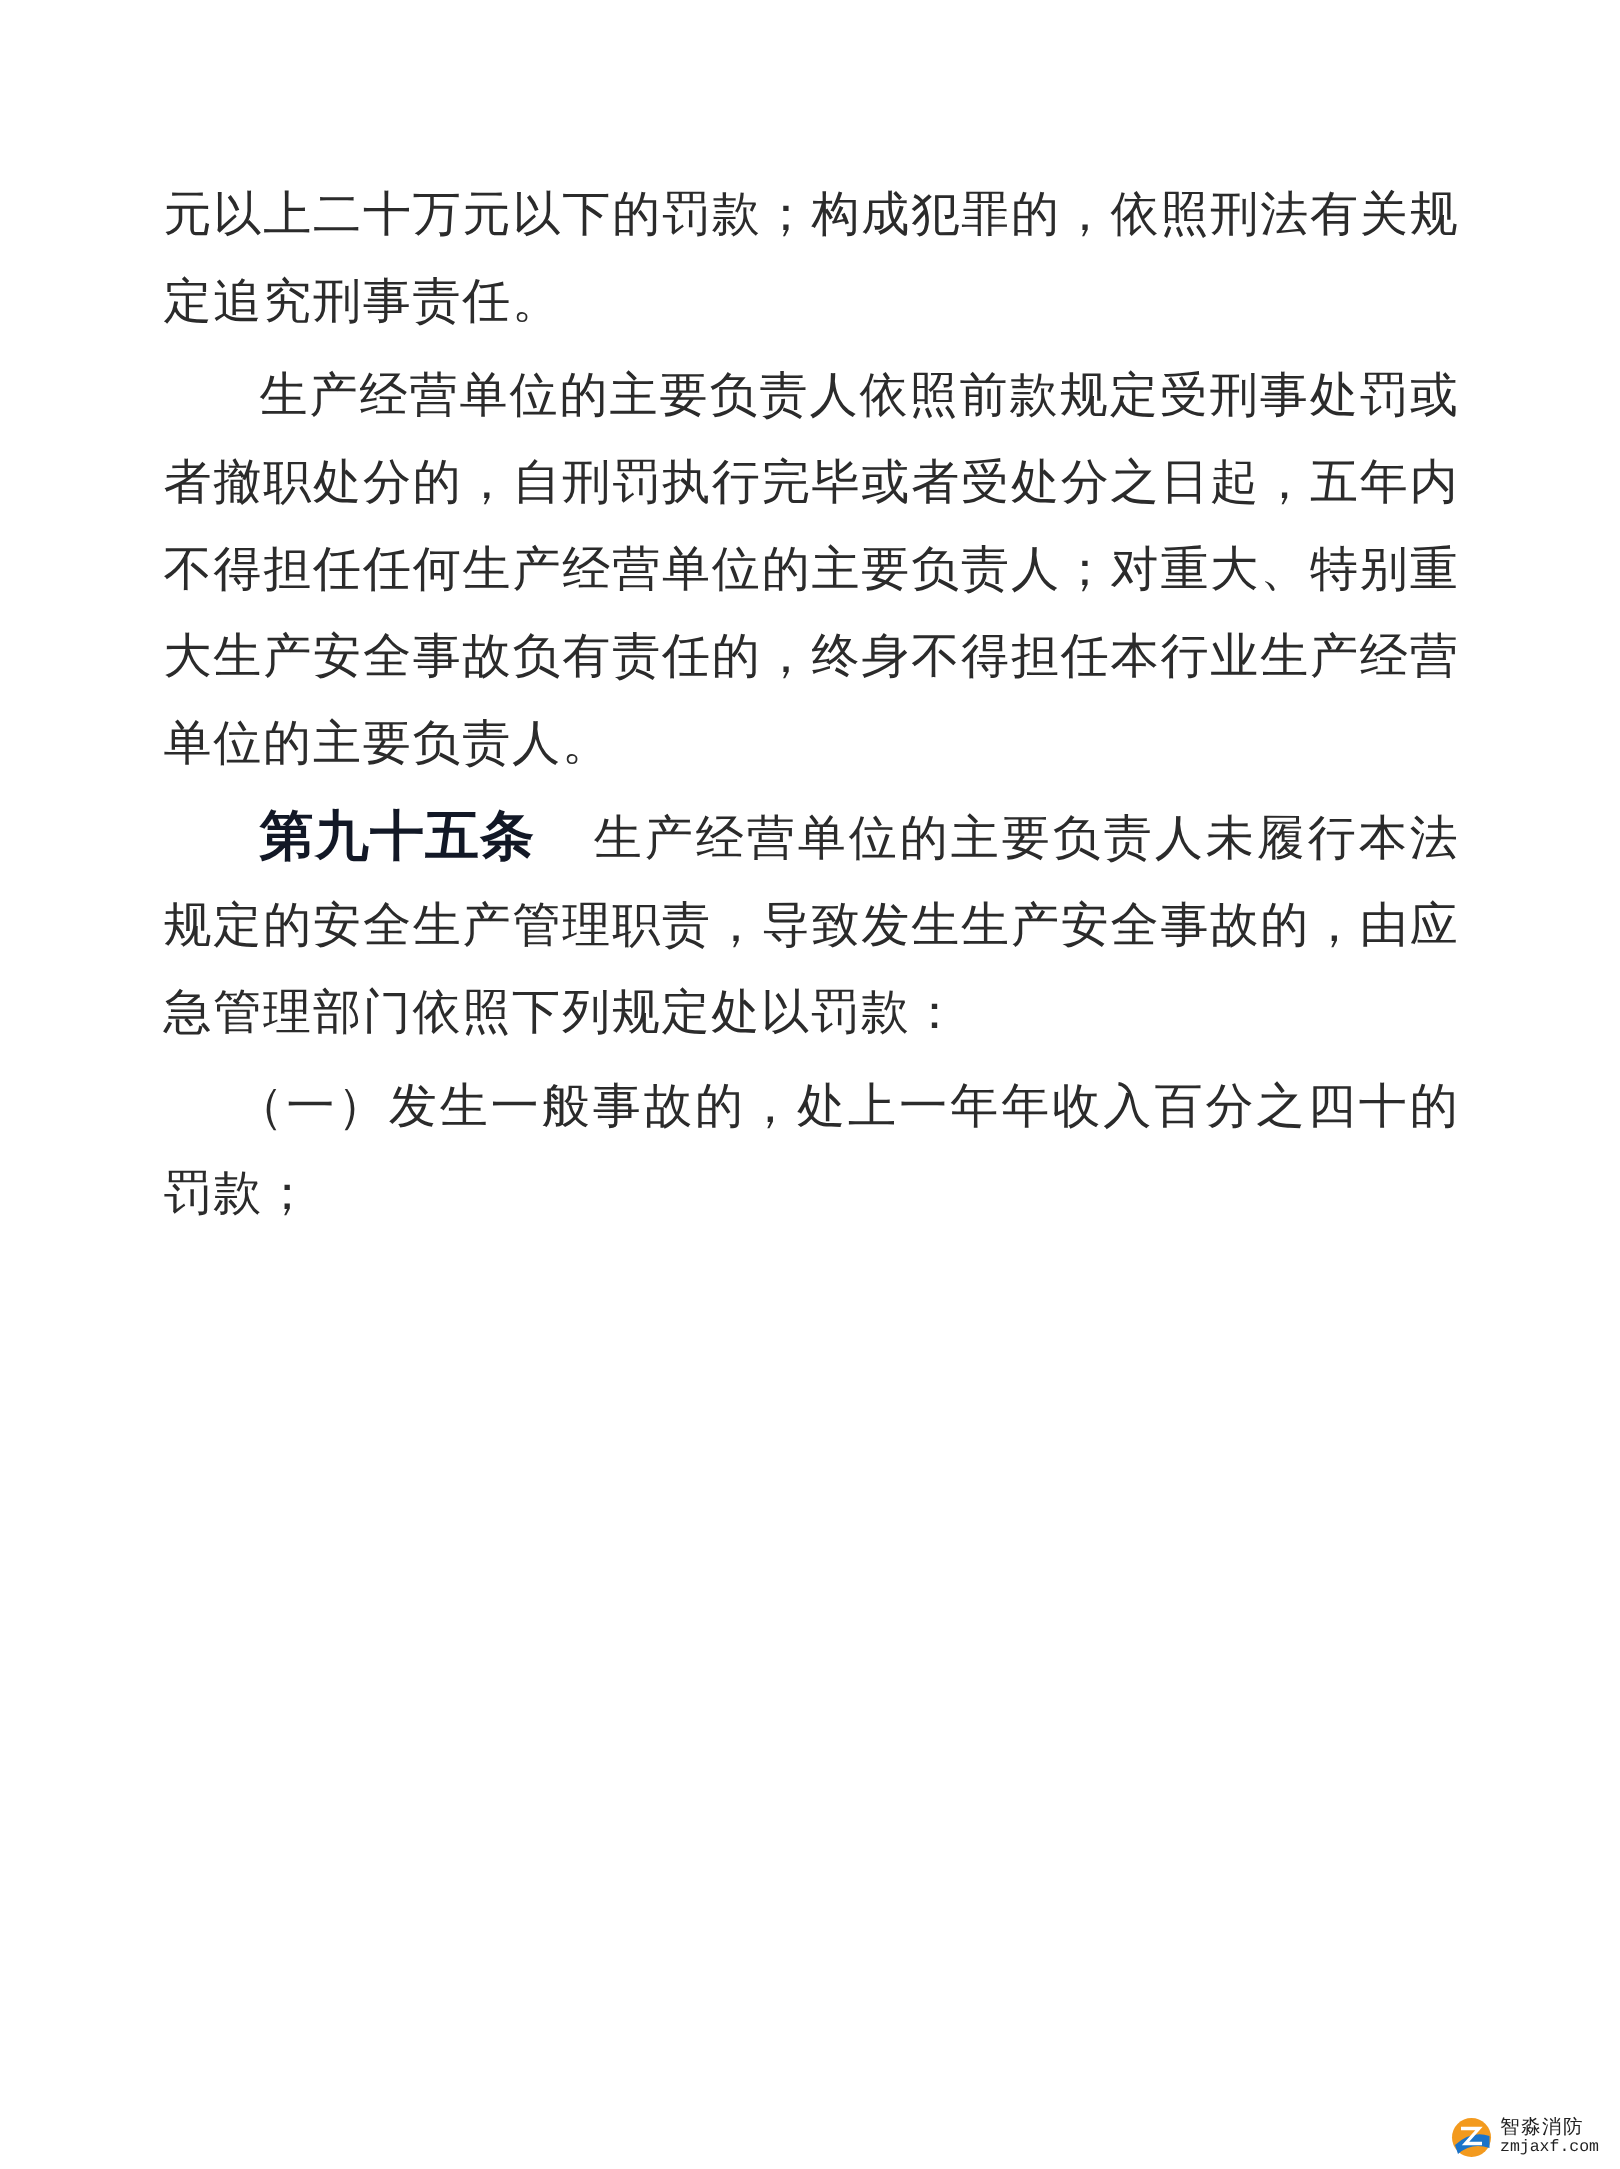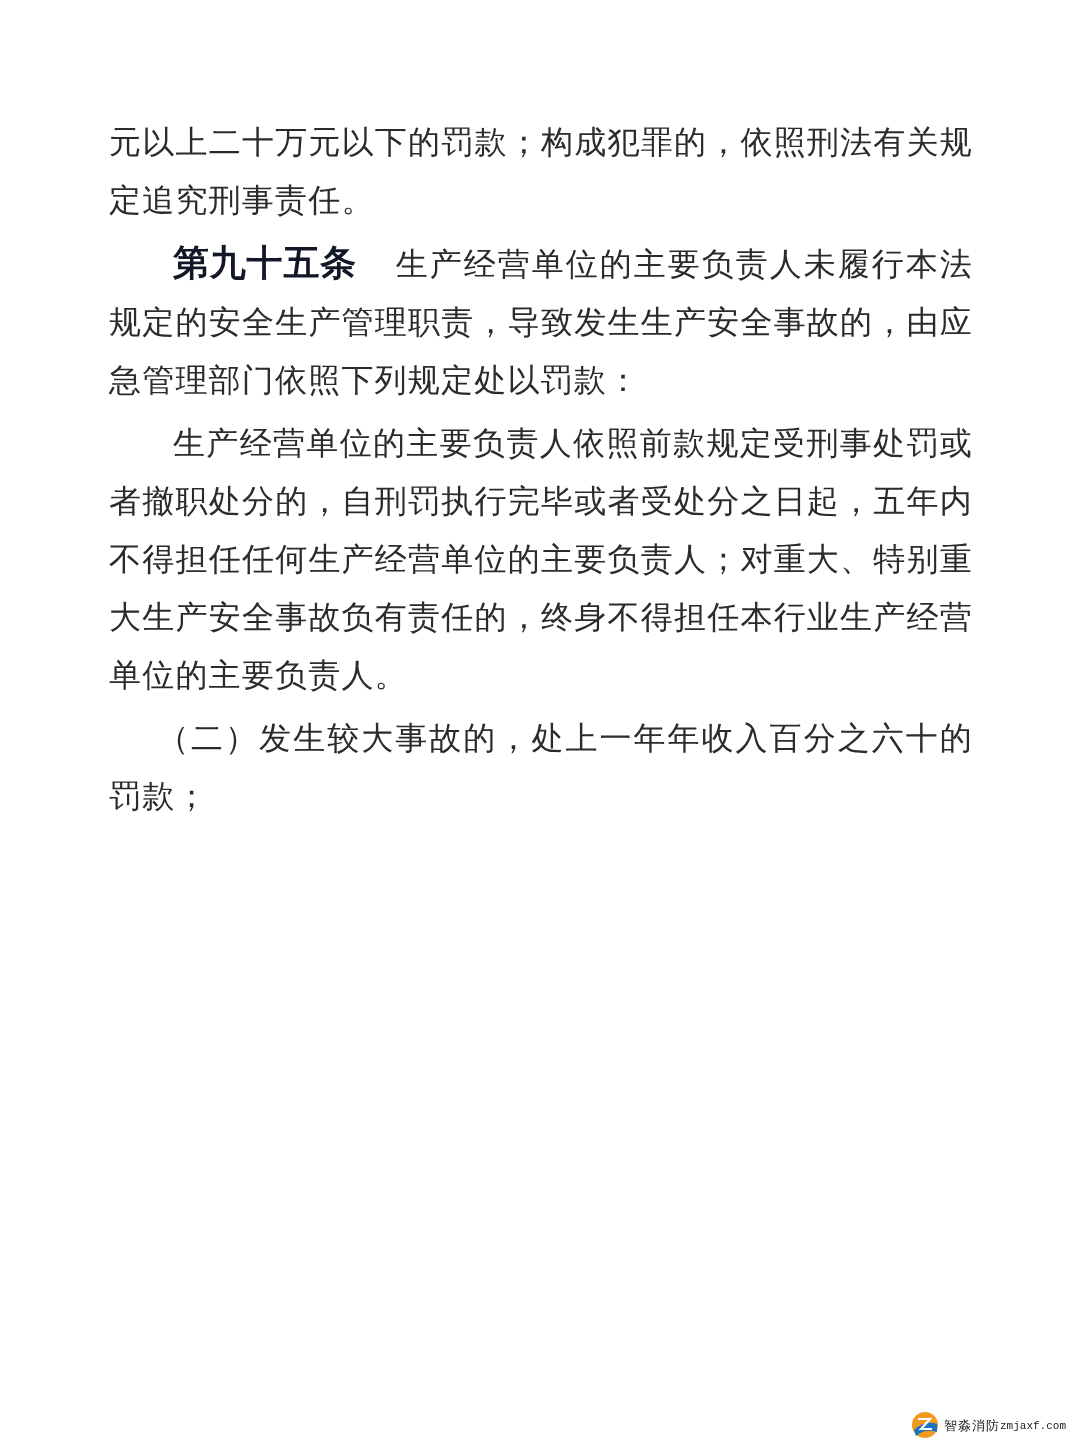--- a/index.html
+++ b/index.html
@@ -45,21 +45,21 @@
       position: absolute;
       right: 14px;
       bottom: 6px;
       display: flex;
       align-items: center;
       gap: 4px;
     }
     .wm-logo { width: 30px; height: 30px; }
     .wm-text {
       display: flex;
-      flex-direction: row;
+      flex-direction: column;
       line-height: 1;
     }
     .wm-cn {
       font-family: "DejaVu Sans", sans-serif;
       font-size: 13px;
       color: #222;
       letter-spacing: 1px;
     }
     .wm-url {
       font-family: Liberation Mono, monospace;
@@ -71,32 +71,32 @@
 </head>
 <body>
 
 <div class="page">
   <p class="para no-indent">
     <span>元以上二十万元以下的罚款；构成犯罪的，依照刑法有关规定追究刑事责任。</span>
   </p>
 
 
 
+  <p class="para">
+    <span>生产经营单位的主要负责人依照前款规定受刑事处罚或者撤职处分的，自刑罚执行完毕或者受处分之日起，五年内不得担任任何生产经营单位的主要负责人；对重大、特别重大生产安全事故负有责任的，终身不得担任本行业生产经营单位的主要负责人。</span>
+  </p>
+
   <p class="para" style="margin-top:2px;">
     <span class="heading-num large">第九十五条</span><span class="gap" style="width:38px;"></span><span>生产经营单位的主要负责人未履行本法规定的安全生产管理职责，导致发生生产安全事故的，由应急管理部门依照下列规定处以罚款：</span>
   </p>
 
-  <p class="para">
-    <span>生产经营单位的主要负责人依照前款规定受刑事处罚或者撤职处分的，自刑罚执行完毕或者受处分之日起，五年内不得担任任何生产经营单位的主要负责人；对重大、特别重大生产安全事故负有责任的，终身不得担任本行业生产经营单位的主要负责人。</span>
+  <p class="para" style="text-indent:48px;">
+    <span>（一）发生一般事故的，处上一年年收入百分之四十的罚款；</span>
   </p>
 
-
-  <p class="para" style="text-indent:48px;">
-    <span>（二）发生较大事故的，处上一年年收入百分之六十的罚款；</span>
-  </p>
 </div>
 
 <div class="watermark">
   <svg class="wm-logo" viewBox="0 0 30 30">
     <circle cx="15" cy="15" r="13" fill="#f39a1e"></circle>
     <path d="M4 20 Q15 10 27 14 L27 22 Q15 18 6 26 Z" fill="#1a73c9"></path>
     <path d="M8 9 L20 9 L11 19 L22 19" stroke="#ffffff" stroke-width="2.2" fill="none"></path>
   </svg>
   <div class="wm-text">
     <span class="wm-cn">智淼消防</span>

